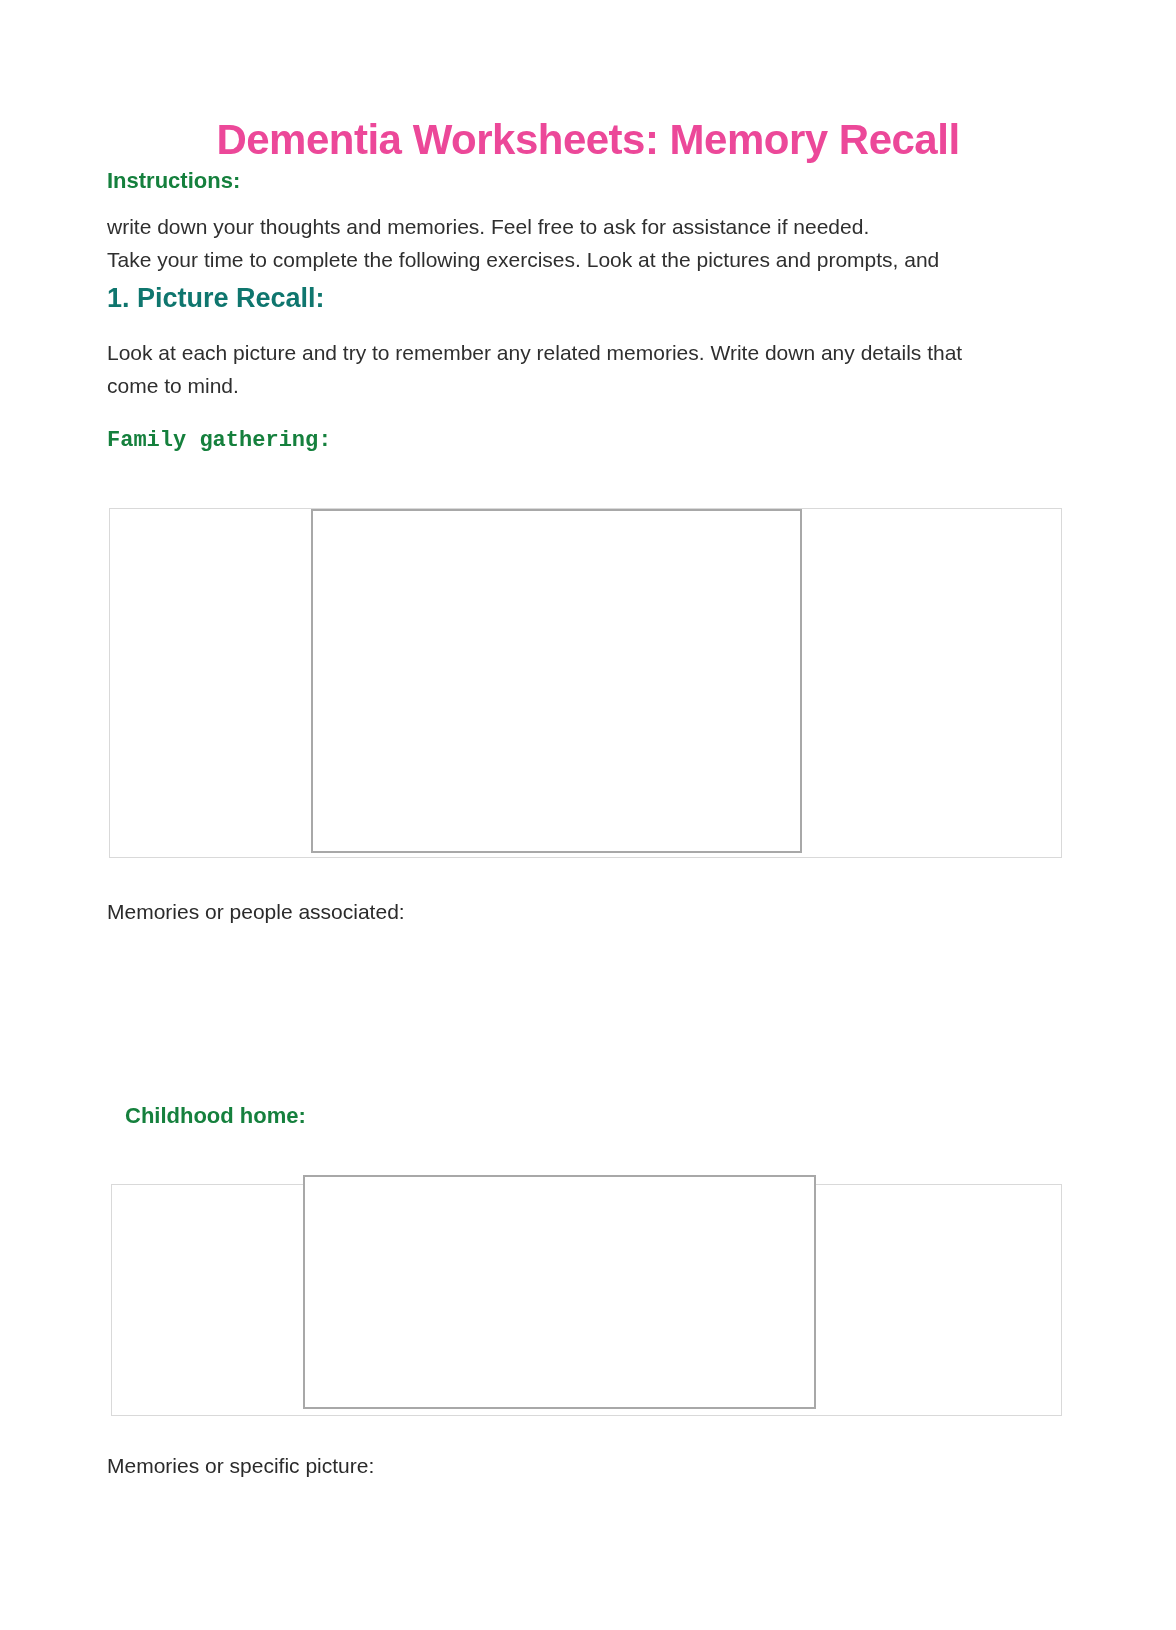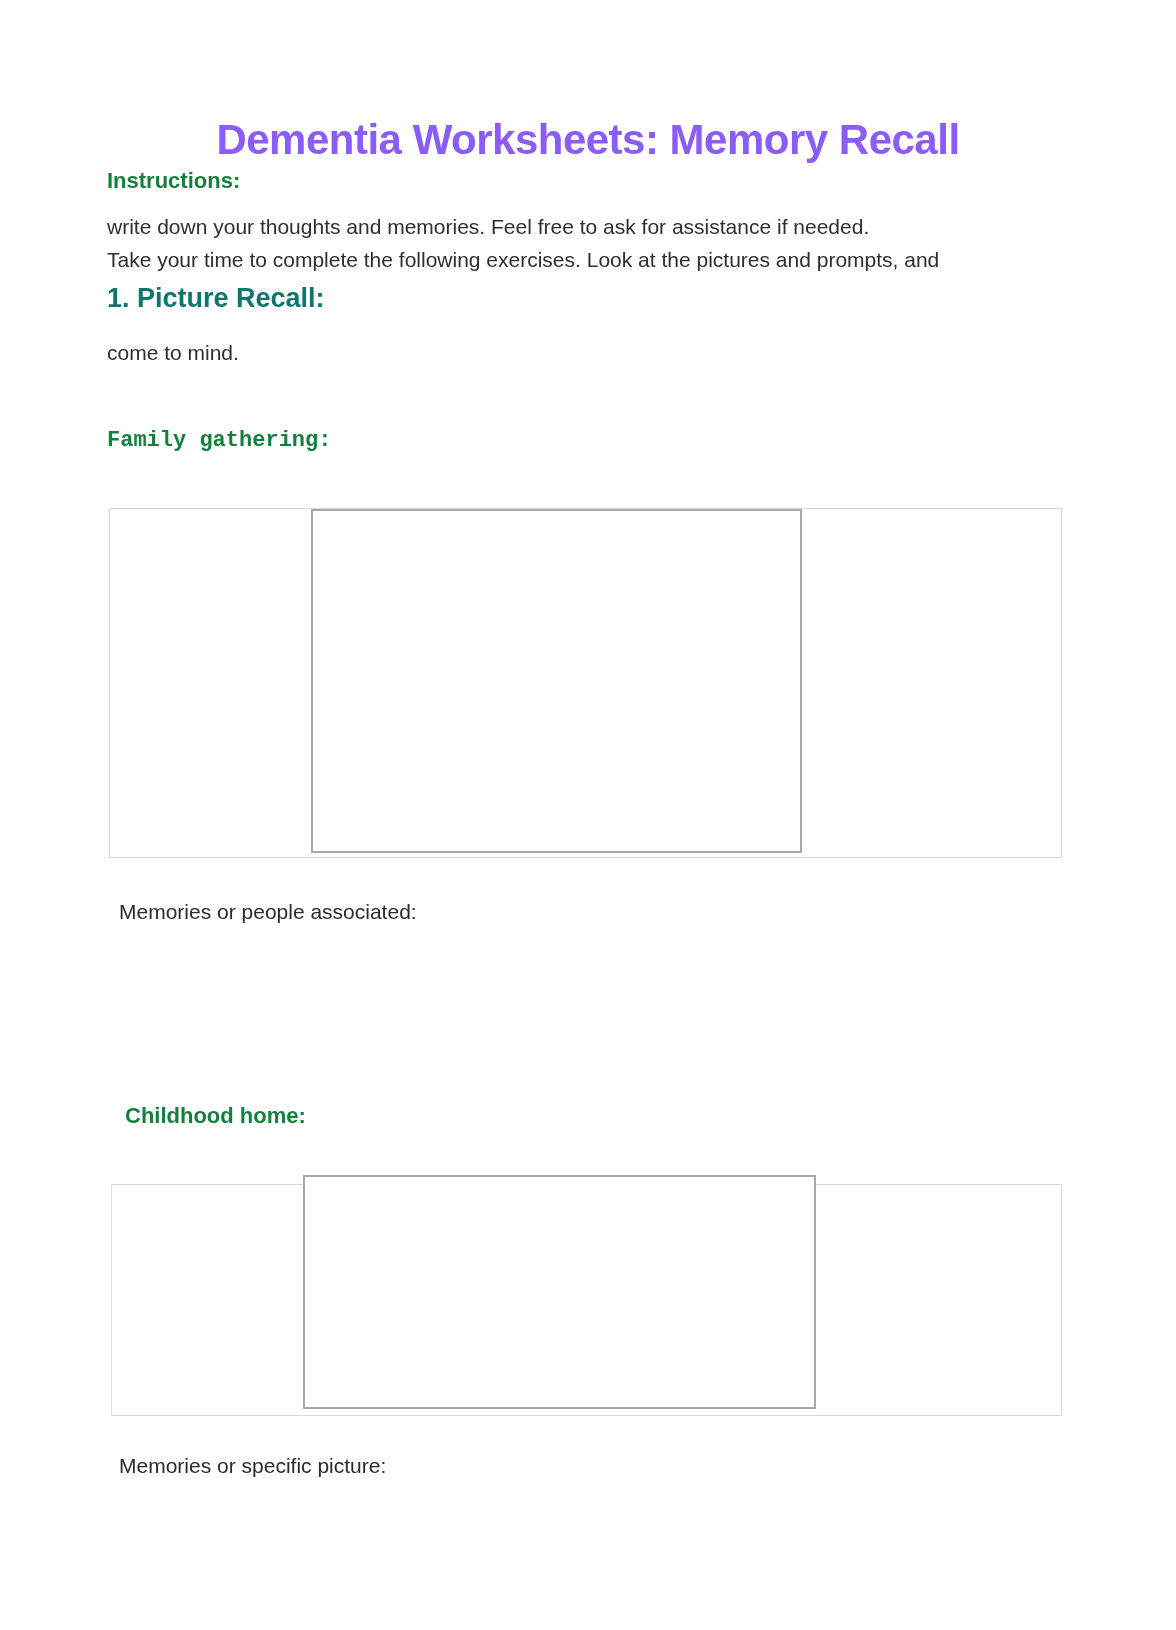--- a/index.html
+++ b/index.html
@@ -17,21 +17,21 @@
   }
   .abs { position: absolute; }
   .doc-title {
     left: 0;
     right: 0;
     top: 88px;
     text-align: center;
     font-size: 42px;
     font-weight: bold;
     letter-spacing: -0.5px;
-    color: #8b5cf6;
+    color: #ec4899;
     white-space: nowrap;
   }
   .sub-heading {
     left: 107px;
     font-size: 22px;
     font-weight: bold;
     color: #15803d;
     white-space: nowrap;
   }
   .section-heading {
@@ -47,21 +47,20 @@
     font-size: 21px;
     line-height: 33px;
     color: #2f2f2f;
   }
   .body-text .line { display: block; white-space: nowrap; }
   .prompt-text {
     left: 107px;
     font-size: 21px;
     color: #2b2b2b;
     white-space: nowrap;
-    margin-left: 12px;
   }
   .ph-outer {
     box-sizing: border-box;
     border: 1px solid #d9d9d9;
     background: #ffffff;
     z-index: 1;
   }
   .ph-inner {
     box-sizing: border-box;
     border: 2px solid #a8a8a8;
@@ -90,20 +89,21 @@
   <div class="abs sub-heading" id="instructions-heading">Instructions:</div>
 
   <div class="abs body-text" id="instructions-body">
     <span class="line">write down your thoughts and memories. Feel free to ask for assistance if needed.</span>
     <span class="line">Take your time to complete the following exercises. Look at the pictures and prompts, and</span>
   </div>
 
   <div class="abs section-heading">1. Picture Recall:</div>
 
   <div class="abs body-text" id="picture-recall-body">
+    <span class="line">Look at each picture and try to remember any related memories. Write down any details that</span>
     <span class="line">come to mind.</span>
   </div>
 
   <div class="abs sub-heading" id="family-gathering-label">Family gathering:</div>
 
   <div class="abs ph-outer" id="box1-outer"></div>
   <div class="abs ph-inner" id="box1-inner"></div>
 
   <div class="abs prompt-text" id="prompt-1">Memories or people associated:</div>
 

